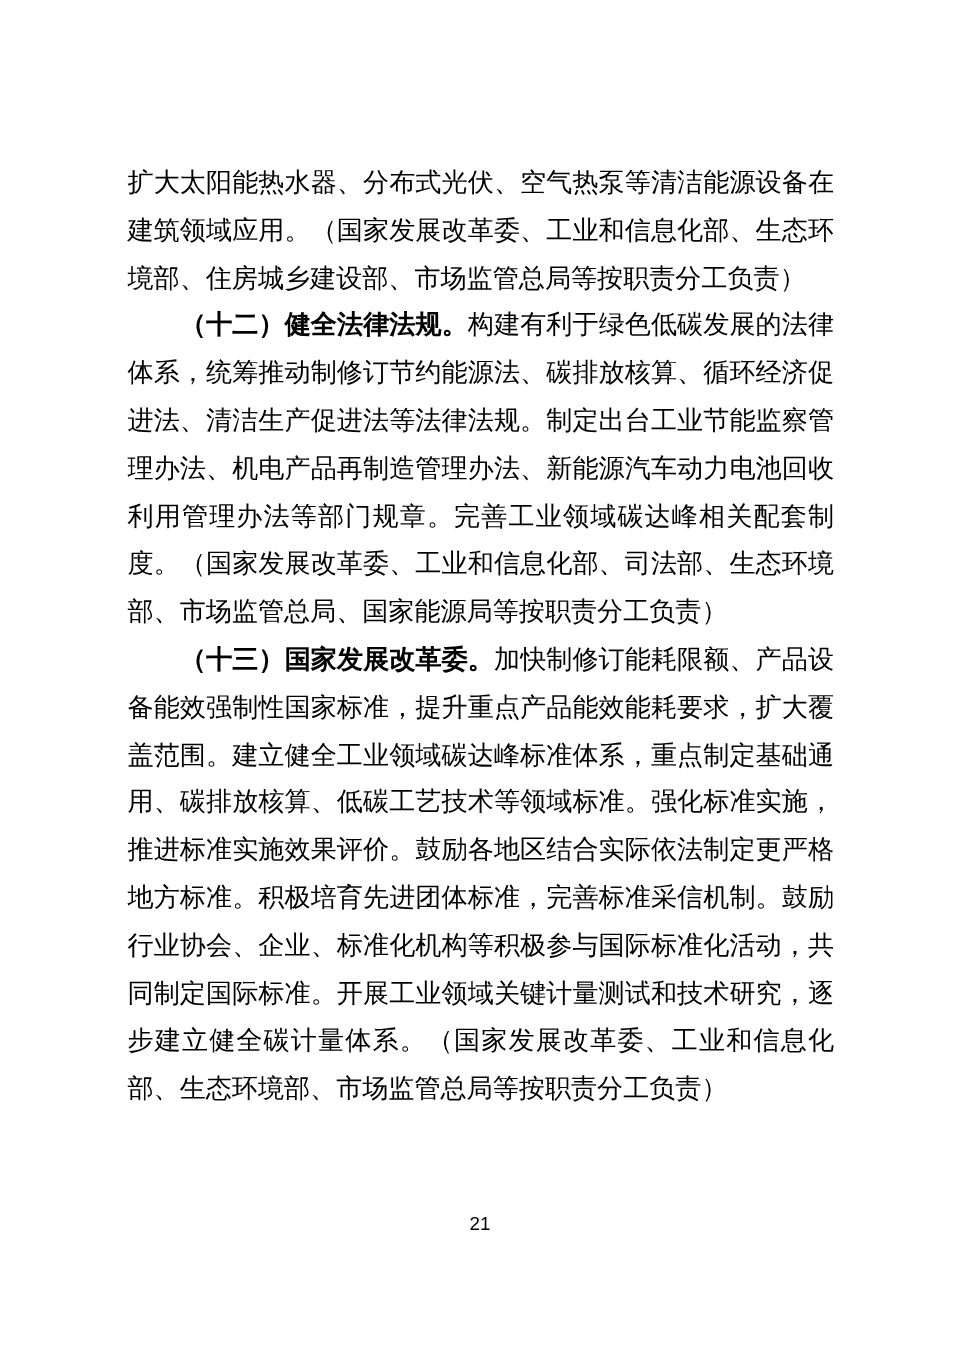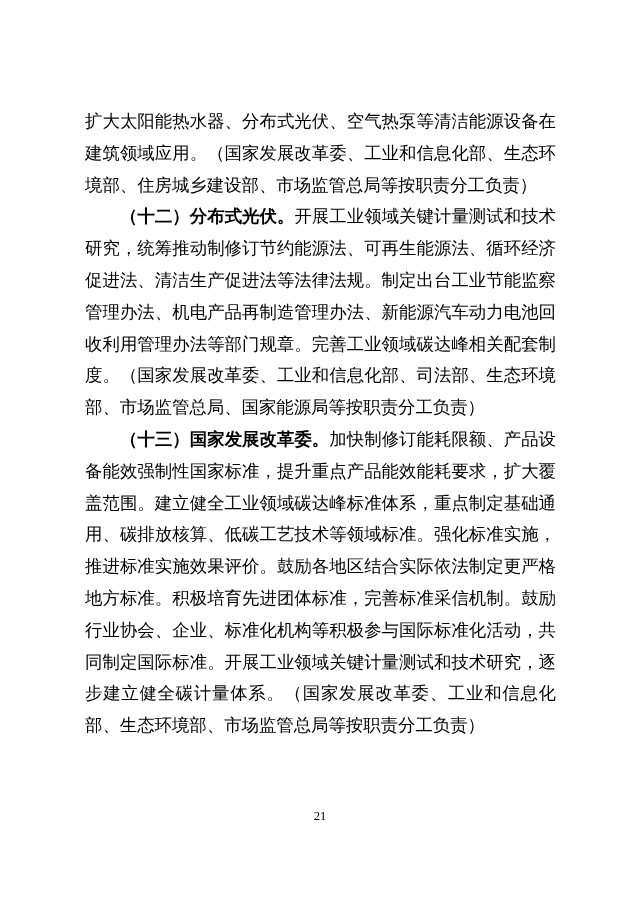--- a/index.html
+++ b/index.html
@@ -5,21 +5,21 @@
   html, body {
     margin: 0;
     padding: 0;
     background: #ffffff;
   }
   .doc-page {
     position: relative;
     width: 640px;
     height: 892px;
     background: #ffffff;
-    font-family: Liberation Serif, serif;
+    font-family: Liberation Sans, sans-serif;
     color: #000000;
     overflow: hidden;
     box-sizing: border-box;
   }
   .doc-content {
     position: absolute;
     left: 85px;
     top: 106px;
     width: 471px;
   }
@@ -58,20 +58,20 @@
 </style>
 </head>
 <body>
 
 <div class="doc-page">
   <div class="doc-content">
 
     <p class="para"><span>扩大太阳能热水器、分布式光伏、空气热泵等清洁能源设备在建筑领域应用。（国家发展改革委、工业和信息化部、生态环境部、住房城乡建设部、市场监管总局等按职责分工负责）</span></p>
 
 
-    <p class="para indent"><span class="lead-bold">（十二）分布式光伏。</span><span>开展工业领域关键计量测试和技术研究，统筹推动制修订节约能源法、可再生能源法、循环经济促进法、清洁生产促进法等法律法规。制定出台工业节能监察管理办法、机电产品再制造管理办法、新能源汽车动力电池回收利用管理办法等部门规章。完善工业领域碳达峰相关配套制度。（国家发展改革委、工业和信息化部、司法部、生态环境部、市场监管总局、国家能源局等按职责分工负责）</span></p>
+    <p class="para indent"><span class="lead-bold">（十二）健全法律法规。</span><span>构建有利于绿色低碳发展的法律体系，统筹推动制修订节约能源法、碳排放核算、循环经济促进法、清洁生产促进法等法律法规。制定出台工业节能监察管理办法、机电产品再制造管理办法、新能源汽车动力电池回收利用管理办法等部门规章。完善工业领域碳达峰相关配套制度。（国家发展改革委、工业和信息化部、司法部、生态环境部、市场监管总局、国家能源局等按职责分工负责）</span></p>
 
     <p class="para indent"><span class="lead-bold">（十三）国家发展改革委。</span><span>加快制修订能耗限额、产品设备能效强制性国家标准，提升重点产品能效能耗要求，扩大覆盖范围。建立健全工业领域碳达峰标准体系，重点制定基础通用、碳排放核算、低碳工艺技术等领域标准。强化标准实施，推进标准实施效果评价。鼓励各地区结合实际依法制定更严格地方标准。积极培育先进团体标准，完善标准采信机制。鼓励行业协会、企业、标准化机构等积极参与国际标准化活动，共同制定国际标准。开展工业领域关键计量测试和技术研究，逐步建立健全碳计量体系。（国家发展改革委、工业和信息化部、生态环境部、市场监管总局等按职责分工负责）</span></p>
 
   </div>
 
   <div class="page-number">21</div>
 </div>
 
 </body></html>

